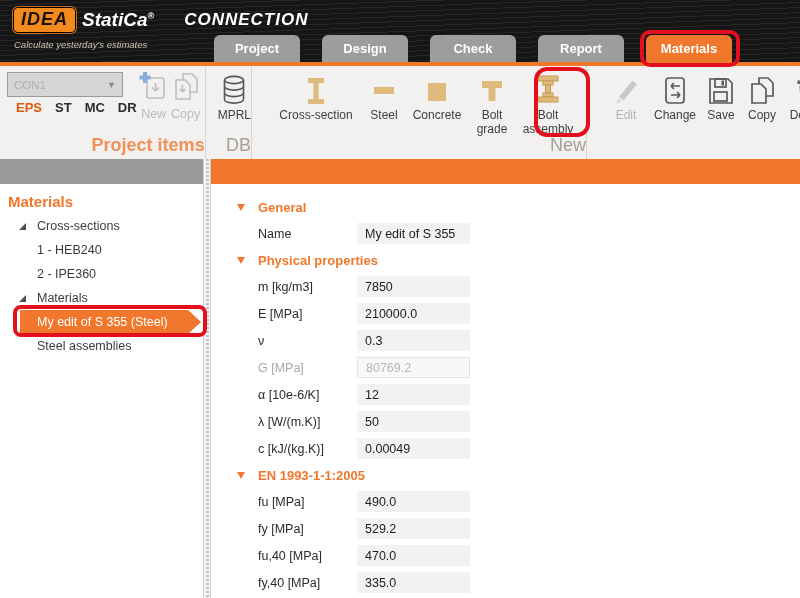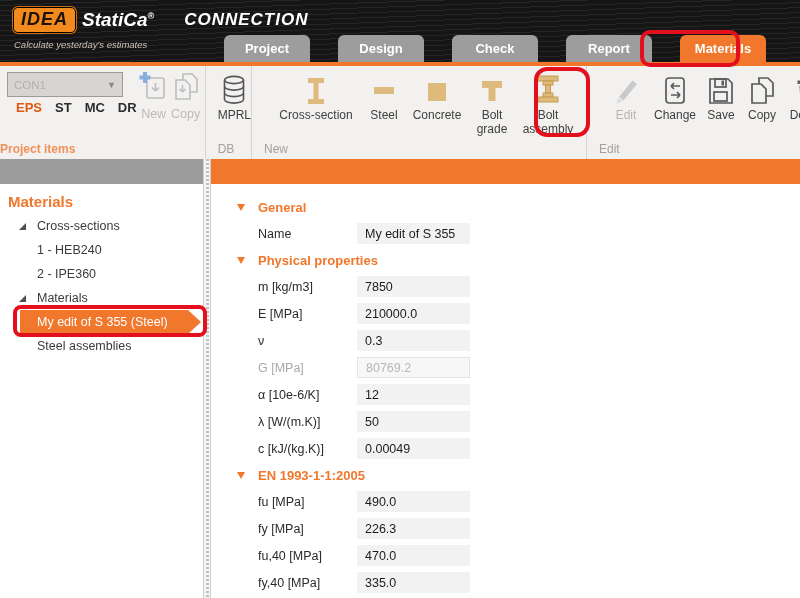--- a/index.html
+++ b/index.html
@@ -13,33 +13,33 @@
   }
   .brand { position:absolute; left:13px; top:7px; display:flex; align-items:center; }
   .logo-box { background:#f28a1e; border:1px solid #000; border-radius:5px;
     padding:1px 7px 2px; font-style:italic; font-weight:bold; font-size:18px;
     color:#1d1206; letter-spacing:1px; box-shadow:0 0 0 1px #c96d14; }
   .logo-statica { color:#fff; font-style:italic; font-weight:bold; font-size:19px; margin-left:6px; }
   .logo-reg { color:#fff; font-size:9px; vertical-align:super; }
   .logo-product { color:#fff; font-style:italic; font-weight:bold; font-size:17px;
     margin-left:30px; letter-spacing:1px; }
   .tagline { position:absolute; left:14px; top:39px; font-style:italic; font-size:9.5px; color:#cdc3b5; }
-  .tabs { position:absolute; left:224px; bottom:0; display:flex; gap:28px; }
+  .tabs { position:absolute; left:214px; bottom:0; display:flex; gap:22px; }
   .tab { width:86px; height:27px; background:#9d9d9d; color:#fff; font-weight:bold;
     font-size:13px; display:flex; align-items:center; justify-content:center;
     border-radius:6px 6px 0 0; cursor:default; }
   .tab.active { background:#f0772b; }
 
   .orange-strip { height:4px; background:#f0772b; }
 
   
   .ribbon { height:93px; background:#f2f1ef; display:flex;gap:12px; }
   .rgroup { position:relative; height:100%; border-right:1px solid #d7d5d2; }
-  .rgroup-label { position:absolute; bottom:3px; left:0; right:0; text-align:left;
-    font-size:12px; color:#a5a09b; white-space:nowrap; }
+  .rgroup-label { position:absolute; bottom:3px; left:0; right:0; text-align:right;
+    font-size:18px; color:#a5a09b; white-space:nowrap; }
   .rgroup-label.accent { color:#f1915a; font-weight:bold; }
 
   .g-project { width:212px; }
   .pi-row1 { display:flex; align-items:flex-start; padding:6px 4px 0 7px; }
   .pi-combo { width:116px; height:25px; background:#d6d5d4; border:1px solid #9d9b99;
     display:flex; align-items:center; padding:0 6px; font-size:11.5px; color:#b2b0ae; }
   .pi-combo .caret { margin-left:auto; font-size:9px; color:#8a8886; }
   .pi-modes { display:flex; gap:13px; padding:3px 0 0 9px; font-size:13px; font-weight:bold; }
   .pi-mode { color:#2c2c2c; cursor:default; }
   .pi-mode.active { color:#e0590e; }
@@ -361,21 +361,21 @@
           <div class="psec-header">
             <span class="tri"></span>
             <span class="ptitle">EN 1993-1-1:2005</span>
           </div>
           <div class="prow">
             <span class="plabel">fu [MPa]</span>
             <div class="pvalue">490.0</div>
           </div>
           <div class="prow">
             <span class="plabel">fy [MPa]</span>
-            <div class="pvalue">226.3</div>
+            <div class="pvalue">529.2</div>
           </div>
           <div class="prow">
             <span class="plabel">fu,40 [MPa]</span>
             <div class="pvalue">470.0</div>
           </div>
           <div class="prow">
             <span class="plabel">fy,40 [MPa]</span>
             <div class="pvalue">335.0</div>
           </div>
         </div>

